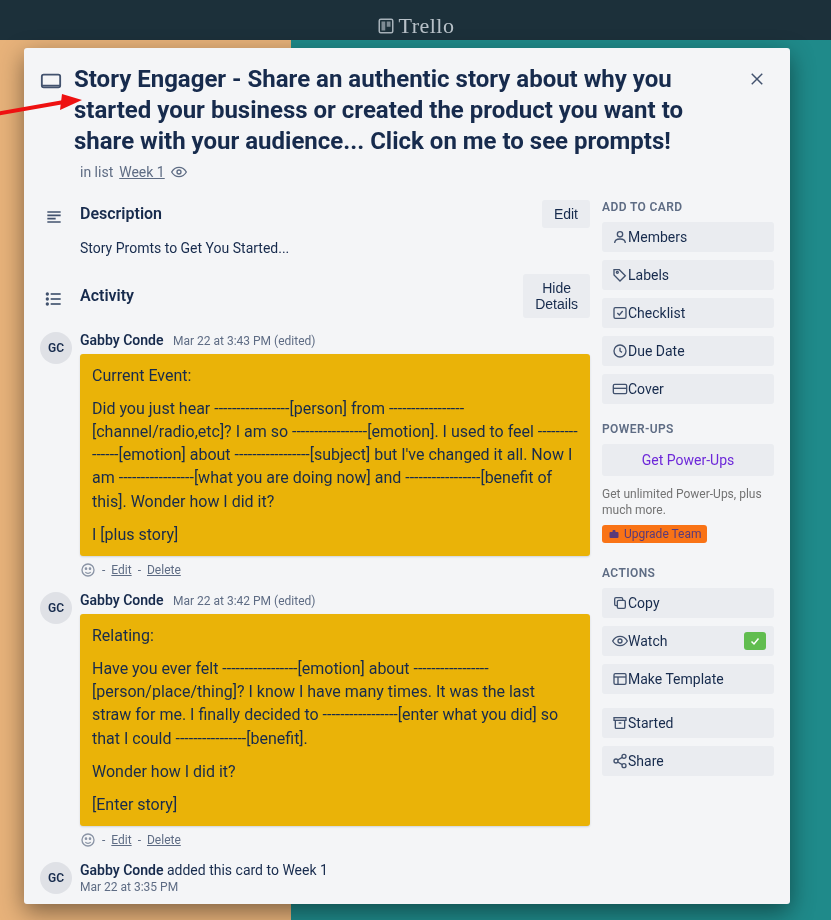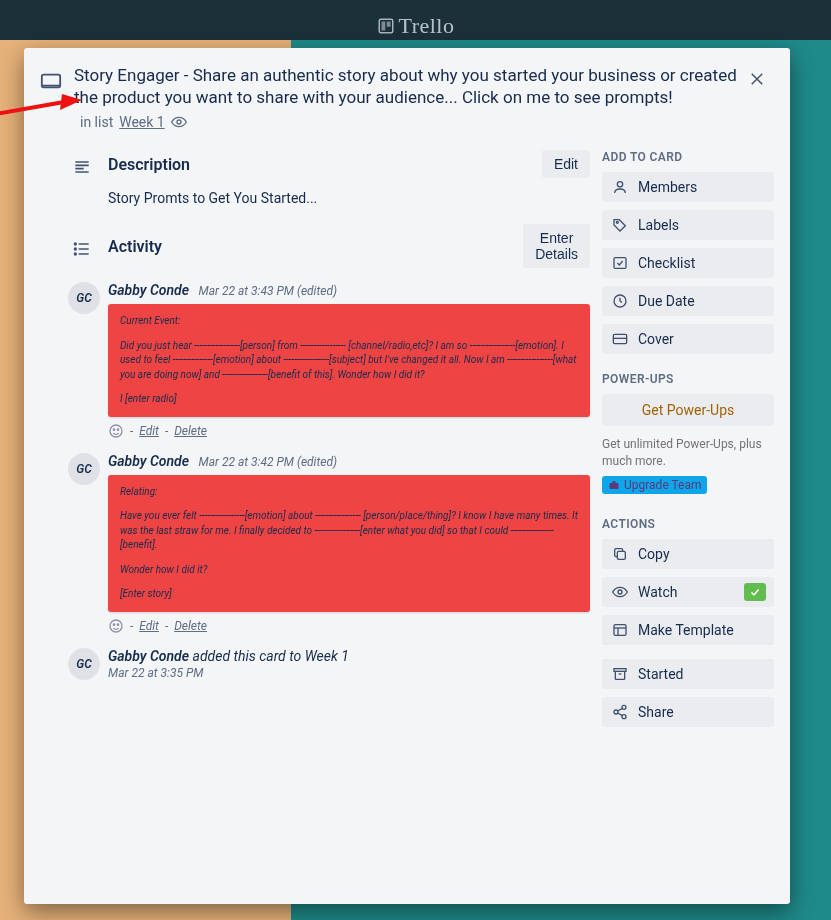--- a/index.html
+++ b/index.html
@@ -4,50 +4,50 @@
 <style>
   html,body{margin:0;padding:0;font-family:-apple-system,BlinkMacSystemFont,'Segoe UI',Roboto,Helvetica,Arial,sans-serif;background:#2b4a5a;width:831px;height:920px;overflow:hidden;}
   .app-header{height:52px;background:rgba(0,0,0,0.35);display:flex;align-items:center;justify-content:center;}
   .app-header .logo{color:#dfe6ec;opacity:.8;font-family:'Brush Script MT',cursive;font-size:22px;letter-spacing:.5px;display:flex;align-items:center;gap:4px;}
   .app-header .logo svg{opacity:.9}
   .bg{position:absolute;top:40px;left:0;right:0;bottom:0;background:linear-gradient(90deg,#e7b27a 0 35%,#1f8a8a 35% 100%);}
   .modal{position:absolute;top:48px;left:24px;width:766px;bottom:16px;background:#f4f5f7;border-radius:3px;box-shadow:0 8px 24px rgba(0,0,0,.45);padding:16px 16px 8px 16px;box-sizing:border-box;overflow:hidden;}
   .close-x{position:absolute;top:18px;right:20px;color:#42526e;cursor:pointer;padding:4px;border-radius:3px;}
   .card-title-row{display:flex;align-items:flex-start;gap:12px;padding-right:36px;}
   .icon-col{width:28px;display:flex;justify-content:center;padding-top:6px;color:#42526e;}
-  .card-title{margin:0;font-size:17px;font-weight:400;color:#172b4d;line-height:1.3;}
+  .card-title{margin:0;font-size:24px;font-weight:700;color:#172b4d;line-height:1.3;}
   .subline{margin:6px 0 0 40px;font-size:14px;color:#5e6c84;display:flex;align-items:center;gap:6px;}
   .subline .list-link{text-decoration:underline;color:#5e6c84;cursor:pointer;}
-  .body{display:flex;margin-top:20px;gap:12px;margin-left:28px;}
+  .body{display:flex;margin-top:20px;gap:12px;}
   .main{flex:1;min-width:0;}
   .side{width:172px;flex-shrink:0;}
   .section{margin-bottom:18px;}
   .section-header{display:flex;align-items:center;gap:12px;}
   .section-header h3{margin:0;font-size:16px;font-weight:600;color:#172b4d;flex:1;}
   .pill-btn{background:#eaecf0;border:none;color:#172b4d;font-size:14px;padding:6px 12px;border-radius:3px;cursor:pointer;}
   .desc-text{margin:12px 0 0 40px;font-size:14px;color:#172b4d;}
-  .activity-item{position:relative;padding-left:40px;margin-top:14px;font-style:italic;}
+  .activity-item{position:relative;padding-left:40px;margin-top:14px;}
   .avatar{position:absolute;left:0;top:0;width:32px;height:32px;border-radius:50%;background:#dfe1e6;color:#172b4d;font-size:12px;font-weight:600;display:flex;align-items:center;justify-content:center;}
   .meta-line{font-size:14px;color:#172b4d;}
   .meta-line .author{font-weight:600;}
   .meta-line .time{font-size:12px;color:#5e6c84;margin-left:6px;}
-  .comment-box{margin-top:6px;background:#ef4444;border:none;border-radius:3px;box-shadow:0 1px 2px rgba(9,30,66,.15);padding:10px 12px;font-size:10px;color:#172b4d;line-height:1.45;}
+  .comment-box{margin-top:6px;background:#eab308;border:none;border-radius:3px;box-shadow:0 1px 2px rgba(9,30,66,.15);padding:10px 12px;font-size:16px;color:#172b4d;line-height:1.45;}
   .comment-box p{margin:0 0 10px 0;}
   .comment-box p:last-child{margin-bottom:0;}
   .comment-actions{margin-top:6px;font-size:12px;color:#5e6c84;display:flex;align-items:center;gap:6px;}
   .comment-actions .react{width:16px;height:16px;opacity:.7}
   .comment-actions a{color:#5e6c84;text-decoration:underline;cursor:pointer;}
   .side h4{font-size:12px;font-weight:600;color:#5e6c84;letter-spacing:.4px;margin:0 0 8px 0;text-transform:uppercase;}
-  .side-btn{display:flex;align-items:center;gap:10px;background:#eaecf0;color:#172b4d;font-size:14px;padding:7px 10px;border-radius:3px;margin-bottom:8px;cursor:pointer;position:relative;}
+  .side-btn{display:flex;align-items:center;gap:0;background:#eaecf0;color:#172b4d;font-size:14px;padding:7px 10px;border-radius:3px;margin-bottom:8px;cursor:pointer;position:relative;}
   .side-btn svg{flex-shrink:0;color:#42526e}
   .check-badge{position:absolute;right:8px;top:50%;transform:translateY(-50%);background:#61bd4f;border-radius:3px;width:22px;height:18px;display:flex;align-items:center;justify-content:center;}
   .check-badge svg{color:#fff}
-  .powerup-btn{background:#eaecf0;text-align:center;padding:8px;font-size:14px;border-radius:3px;cursor:pointer;margin-bottom:10px;color:#a16207;}
+  .powerup-btn{background:#eaecf0;text-align:center;padding:8px;font-size:14px;border-radius:3px;cursor:pointer;margin-bottom:10px;color:#6d28d9;}
   .powerup-note{font-size:12px;color:#737373;line-height:1.4;margin-bottom:6px;}
-  .upgrade-badge{display:inline-flex;align-items:center;gap:4px;background:#0ea5e9;color:#5a3a7a;font-size:12px;padding:2px 6px;border-radius:3px;cursor:pointer;}
+  .upgrade-badge{display:inline-flex;align-items:center;gap:4px;background:#f97316;color:#5a3a7a;font-size:12px;padding:2px 6px;border-radius:3px;cursor:pointer;}
   .arrow-annot{position:absolute;top:84px;left:-6px;pointer-events:none;}
 </style>
 </head>
 <body>
 
 <div class="app-header">
   <div class="logo">
     <svg width="18" height="18" viewBox="0 0 24 24" fill="none" stroke="currentColor" stroke-width="2">
         <rect x="3" y="3" width="18" height="18" rx="2"></rect>
         <rect x="6" y="6" width="5" height="12" fill="currentColor" stroke="none" opacity=".7"></rect>
@@ -109,34 +109,34 @@
             <svg width="20" height="20" viewBox="0 0 24 24" fill="none" stroke="currentColor" stroke-width="2">
                 <line x1="8" y1="6" x2="20" y2="6"></line>
                 <line x1="8" y1="12" x2="20" y2="12"></line>
                 <line x1="8" y1="18" x2="20" y2="18"></line>
                 <circle cx="4" cy="6" r="1"></circle>
                 <circle cx="4" cy="12" r="1"></circle>
                 <circle cx="4" cy="18" r="1"></circle>
               </svg>
           </div>
           <h3>Activity</h3>
-          <button class="pill-btn" style="flex:0">Enter Details</button>
+          <button class="pill-btn" style="flex:0">Hide Details</button>
         </div>
       </div>
 
       <div class="activity-item">
         <div class="avatar">GC</div>
         <div class="meta-line">
           <span class="author">Gabby Conde</span>
           <span class="time">Mar 22 at 3:43 PM (edited)</span>
         </div>
         <div class="comment-box">
           <p>Current Event:</p>
           <p>Did you just hear -----------------[person] from ----------------- [channel/radio,etc]? I am so -----------------[emotion]. I used to feel ---------------[emotion] about -----------------[subject] but I've changed it all. Now I am -----------------[what you are doing now] and -----------------[benefit of this]. Wonder how I did it?</p>
-          <p>I [enter radio]</p>
+          <p>I [plus story]</p>
         </div>
         <div class="comment-actions">
           <svg class="react" viewBox="0 0 24 24" fill="none" stroke="#5e6c84" stroke-width="2">
               <circle cx="12" cy="12" r="9"></circle>
               <circle cx="9" cy="10" r="1" fill="#5e6c84"></circle>
               <circle cx="15" cy="10" r="1" fill="#5e6c84"></circle>
               <path d="M8 15c1 1.5 2.5 2 4 2s3-.5 4-2"></path>
             </svg>
           <span>-</span>
           <a>Edit</a>

